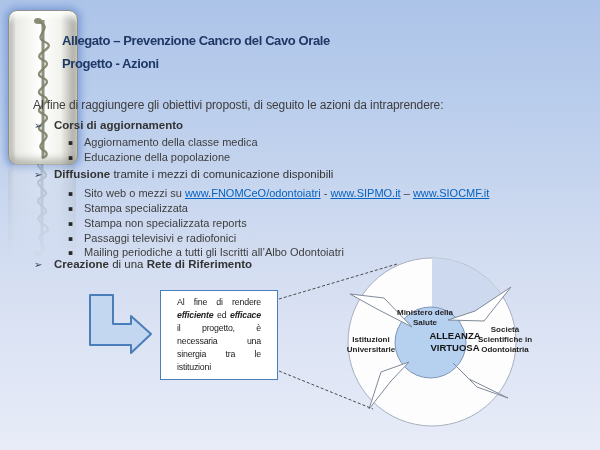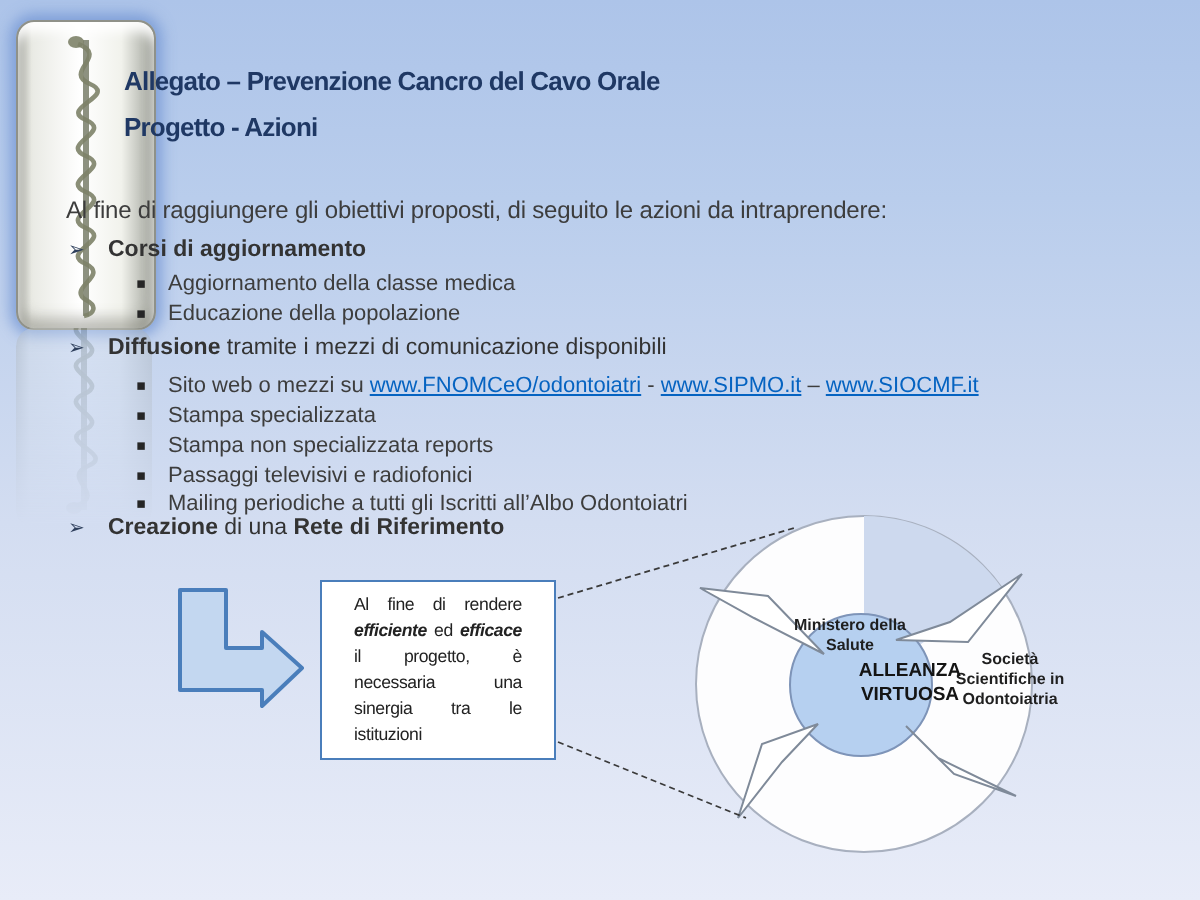--- a/index.html
+++ b/index.html
@@ -137,15 +137,16 @@
 
     <polygon points="90,295 113,295 113,324 131,324 131,316 151,334 131,353 131,345 90,345" fill="#c3d7f0" stroke="#4a7ebb" stroke-width="2" stroke-linejoin="round"></polygon>
   </svg>
 
   <div class="abs callout">
     <span>Al fine di rendere </span><span class="em">efficiente</span><span> ed </span><span class="em">efficace</span><span> il progetto, è necessaria una sinergia tra le istituzioni</span>
   </div>
 
   <div class="dnode" style="left:386px;top:276px;width:78px;margin-top:32px;">Ministero della Salute</div>
   <div class="dnode" style="left:473px;top:325px;width:64px;">Società Scientifiche in Odontoiatria</div>
+  <div class="dnode" style="left:338px;top:335px;width:66px;">Istituzioni Universitarie</div>
   <div class="dcenter">ALLEANZA VIRTUOSA</div>
 
 </div>
 
 </body></html>

